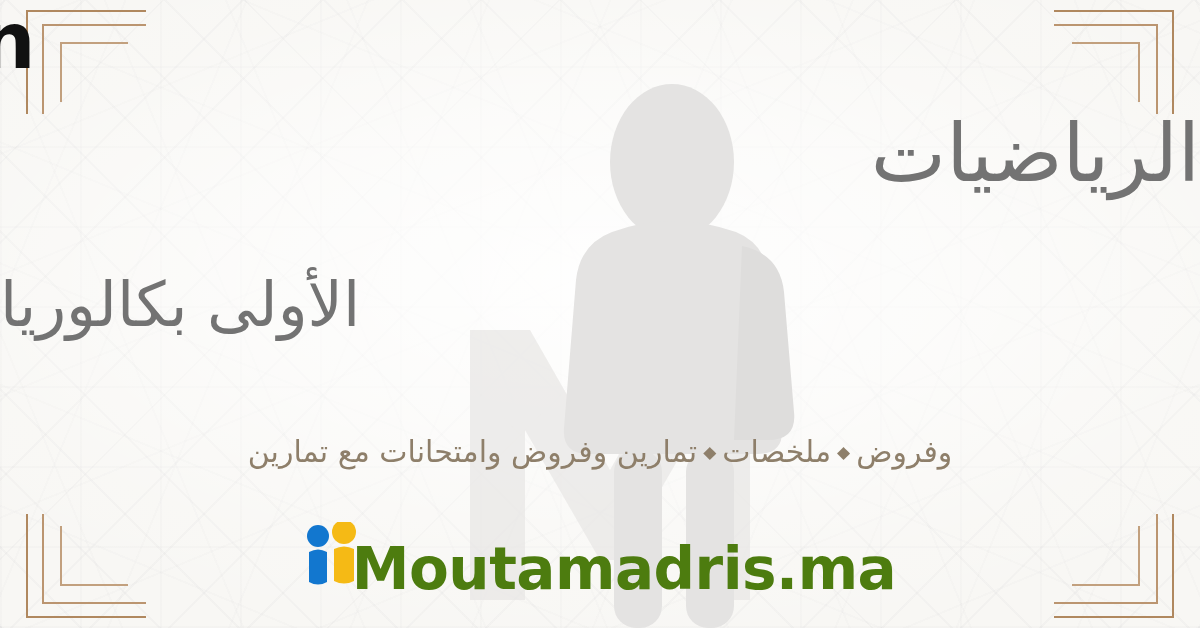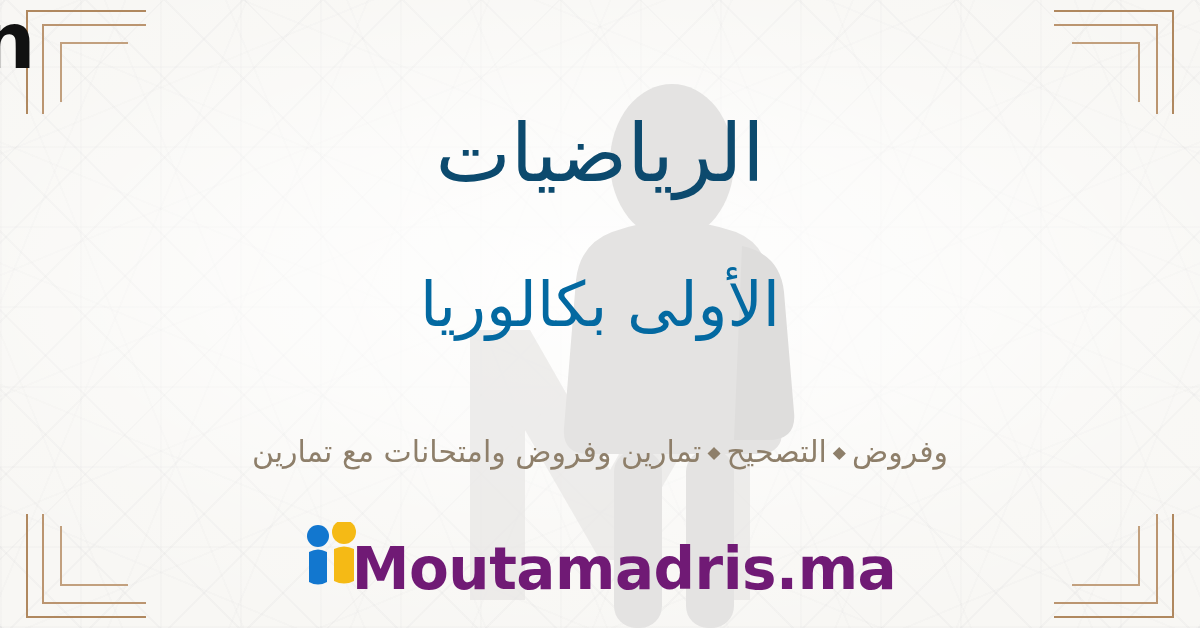--- a/index.html
+++ b/index.html
@@ -98,42 +98,41 @@
     z-index: 5;
   }
 
   .title {
     margin: 0;
     padding: 0;
     position: absolute;
     top: 108px;
     left: 0;
     right: 0;
-    text-align: center;
     font-family: "DejaVu Sans", "Liberation Sans", sans-serif;
     font-size: 80px;
     line-height: 1.15;
     font-weight: 400;
-    color: #0c4a6e;
+    color: #737373;
     direction: rtl;
   }
 
   .subtitle {
     margin: 0;
     padding: 0;
     position: absolute;
     top: 268px;
     left: 0;
     right: 0;
-    text-align: center;
+    text-align: left;
     font-family: "DejaVu Sans", "Liberation Sans", sans-serif;
     font-size: 62px;
     line-height: 1.2;
     font-weight: 400;
-    color: #0369a1;
+    color: #737373;
     direction: rtl;
   }
 
   .tagline {
     margin: 0;
     padding: 0;
     position: absolute;
     top: 432px;
     left: 0;
     right: 0;
@@ -169,21 +168,21 @@
     width: 56px;
     height: 74px;
     margin-right: -8px;
     margin-bottom: 2px;
     flex: 0 0 auto;
   }
   .logo-text {
     font-family: "DejaVu Sans", "Liberation Sans", sans-serif;
     font-size: 58px;
     font-weight: 700;
-    color: #701a75;
+    color: #4d7c0f;
     letter-spacing: -0.5px;
     line-height: 1;
   }
 </style>
 </head>
 <body>
 
 <div class="poster">
 
   <div class="bg-pattern"></div>
@@ -230,21 +229,21 @@
 
   <div class="edge-glyph">n</div>
 
   <div class="content">
 
     <h1 class="title">الرياضيات</h1>
 
     <h2 class="subtitle">الأولى بكالوريا</h2>
 
     <p class="tagline">
-      <span>وفروض</span><span class="sep">◆</span><span>التصحيح</span><span class="sep">◆</span><span>تمارين وفروض وامتحانات مع تمارين</span>
+      <span>وفروض</span><span class="sep">◆</span><span>ملخصات</span><span class="sep">◆</span><span>تمارين وفروض وامتحانات مع تمارين</span>
     </p>
 
     <div class="logo">
       <span class="logo-mark">
         <svg viewBox="0 0 56 74" width="56" height="74" aria-hidden="true">
 
           <circle cx="14" cy="14" r="11" fill="#1277cf"></circle>
           <path d="M5 30 q9 -5 18 0 l0 30 q-9 5 -18 0 z" fill="#1277cf"></path>
 
           <circle cx="40" cy="10" r="12" fill="#f5ba15"></circle>

